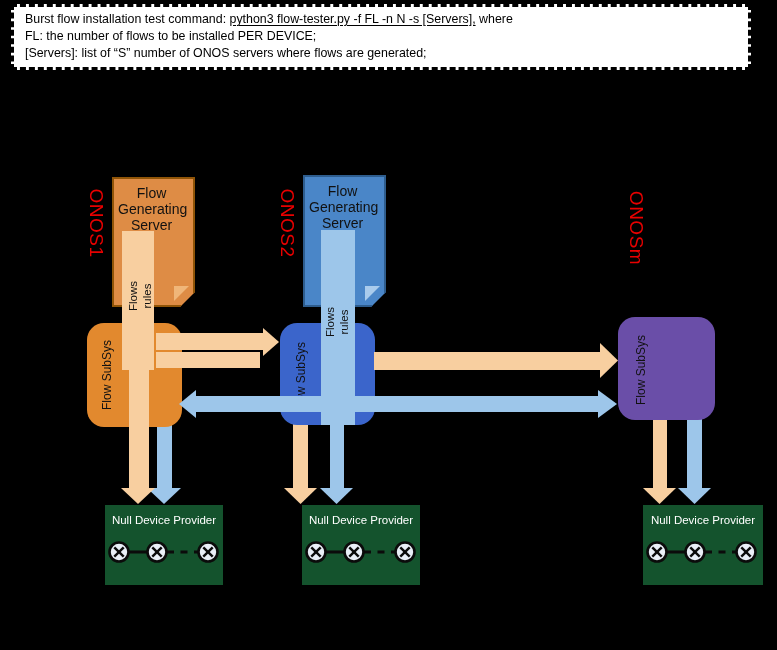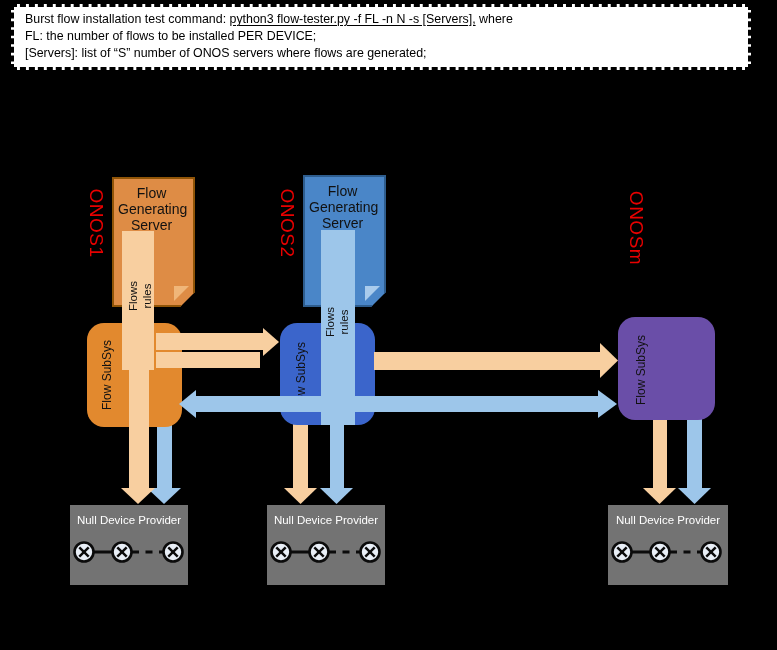--- a/index.html
+++ b/index.html
@@ -10,21 +10,21 @@
   .note{position:absolute;left:11px;top:4px;width:712px;background:#fff;
         border:3px dashed #000;padding:4px 11px 5px 11px;color:#000;
         font-size:12.4px;line-height:17px;}
   .note u{text-underline-offset:2px;}
 
   
   .band{position:absolute;}
   .subsys{position:absolute;border-radius:17px;}
   .server{position:absolute;clip-path:polygon(0 0,100% 0,100% calc(100% - 15px),calc(100% - 15px) 100%,0 100%);}
   .fold{position:absolute;width:15px;height:15px;clip-path:polygon(0 0,100% 0,0 100%);}
-  .ndp{position:absolute;background:#737373;}
+  .ndp{position:absolute;background:#14532d;margin-left:35px;}
   .ndp-label{position:absolute;width:100%;text-align:center;color:#fff;font-size:11.5px;top:9px;}
 
   
   .head-r{position:absolute;clip-path:polygon(0 0,100% 50%,0 100%);}
   .head-l{position:absolute;clip-path:polygon(100% 0,0 50%,100% 100%);}
   .head-d{position:absolute;clip-path:polygon(0 0,100% 0,50% 100%);}
 
   
   .rot-cw{position:absolute;transform:rotate(90deg);text-align:center;}
   .rot-ccw{position:absolute;transform:rotate(-90deg);text-align:center;}

